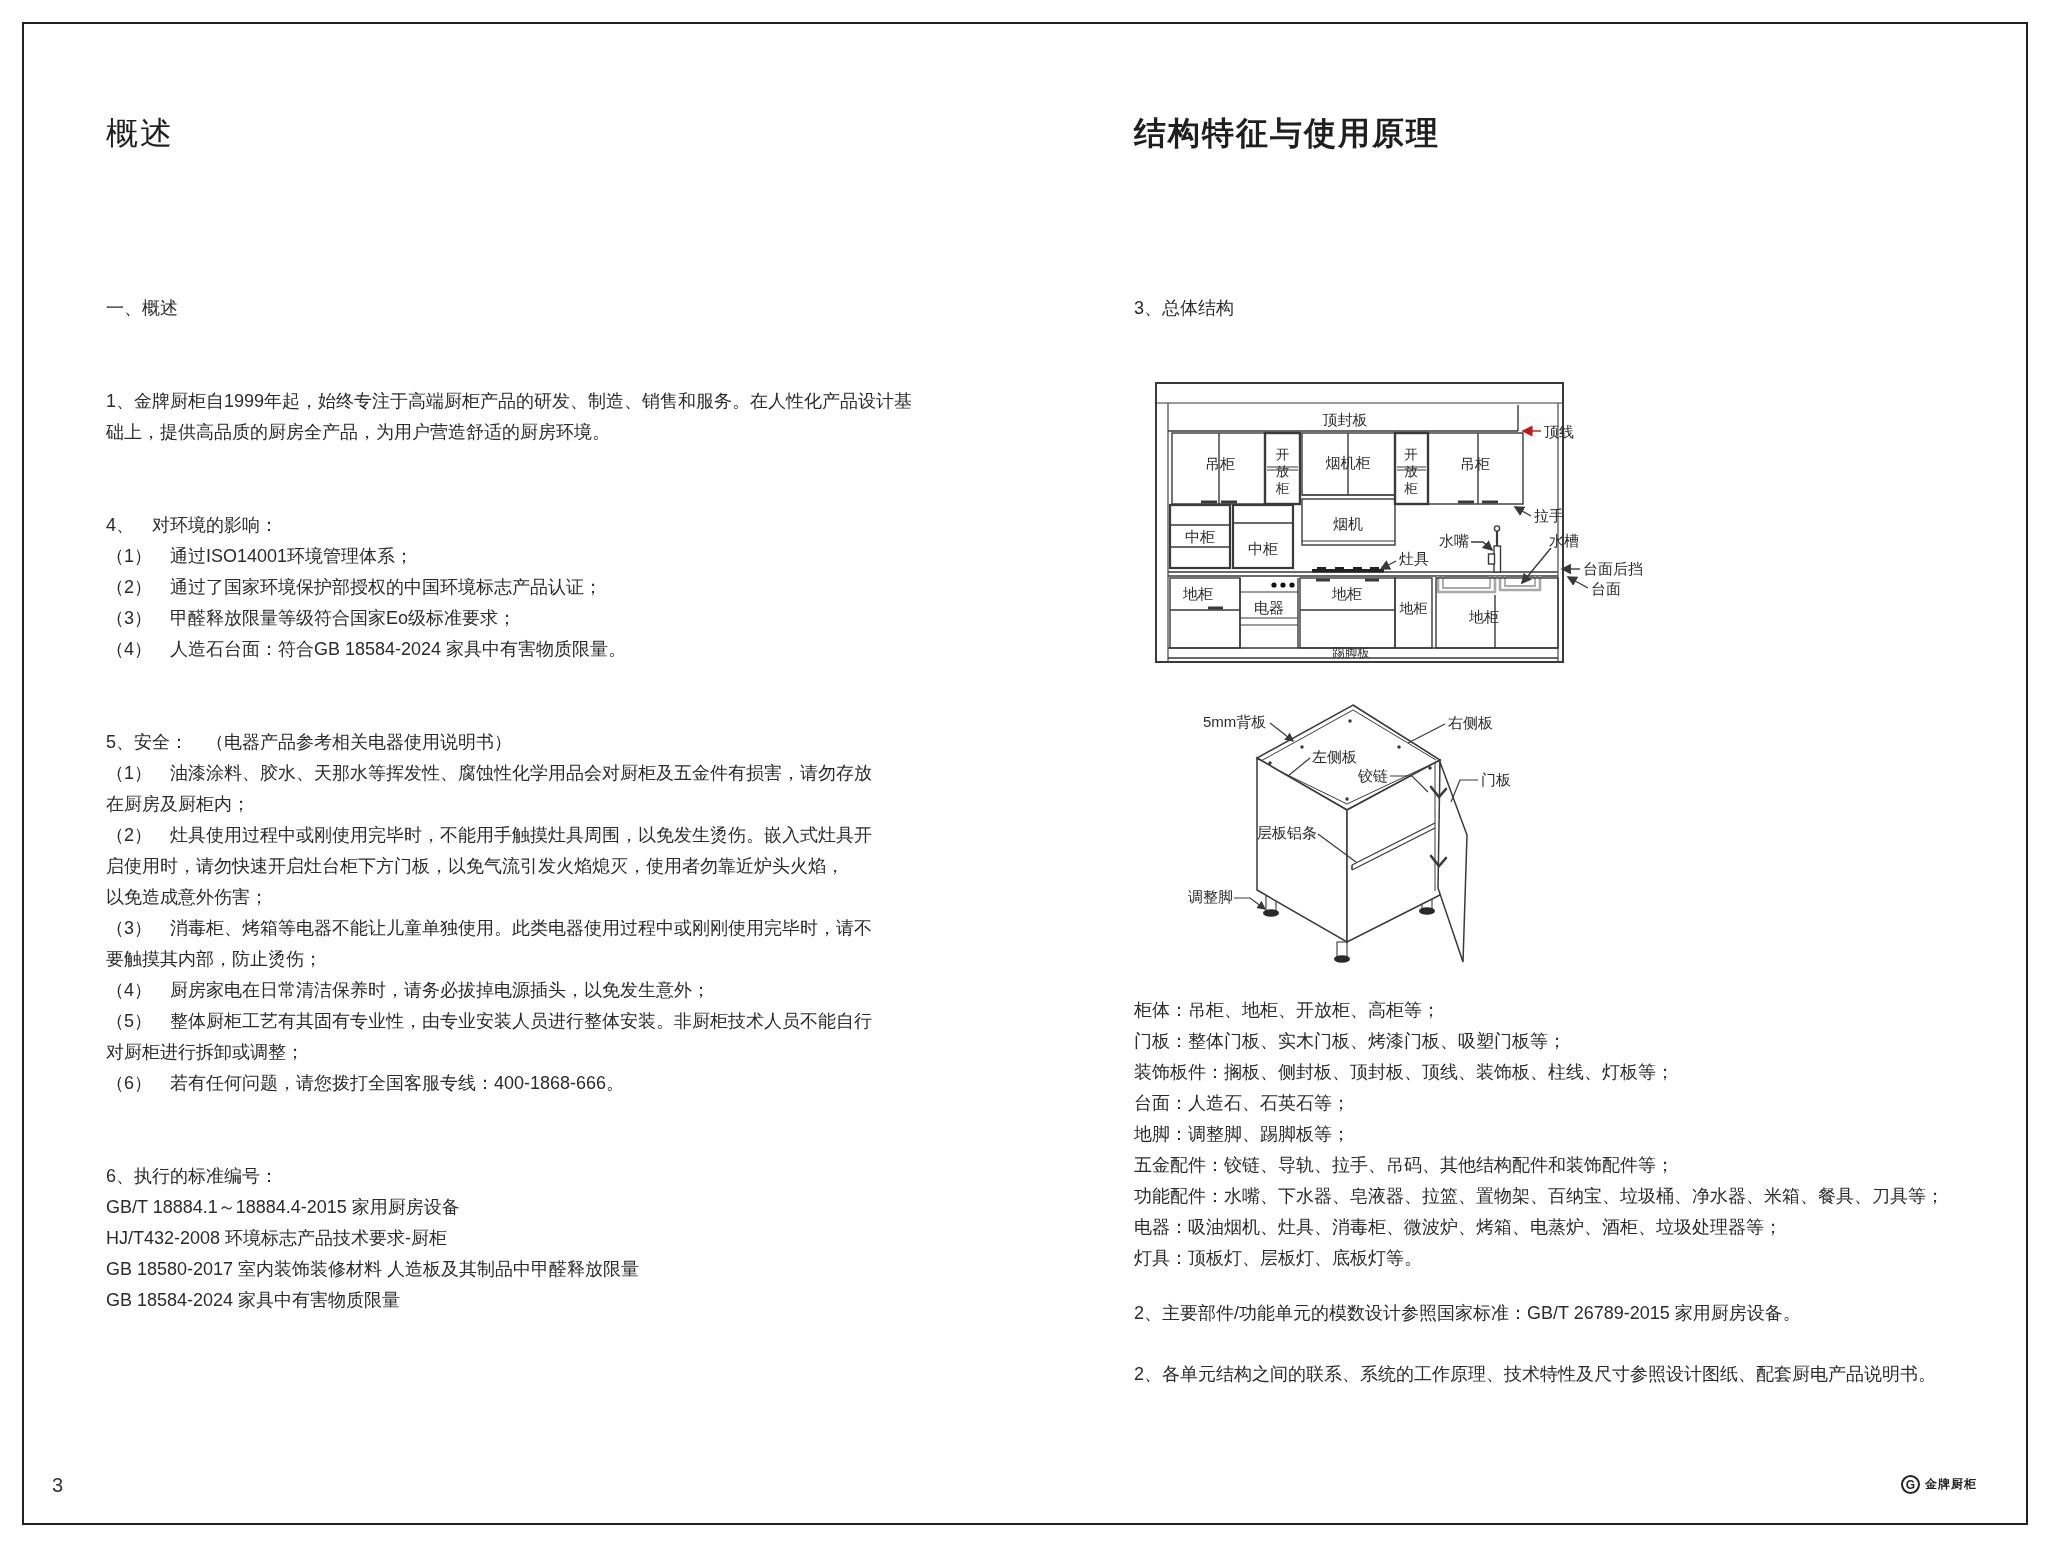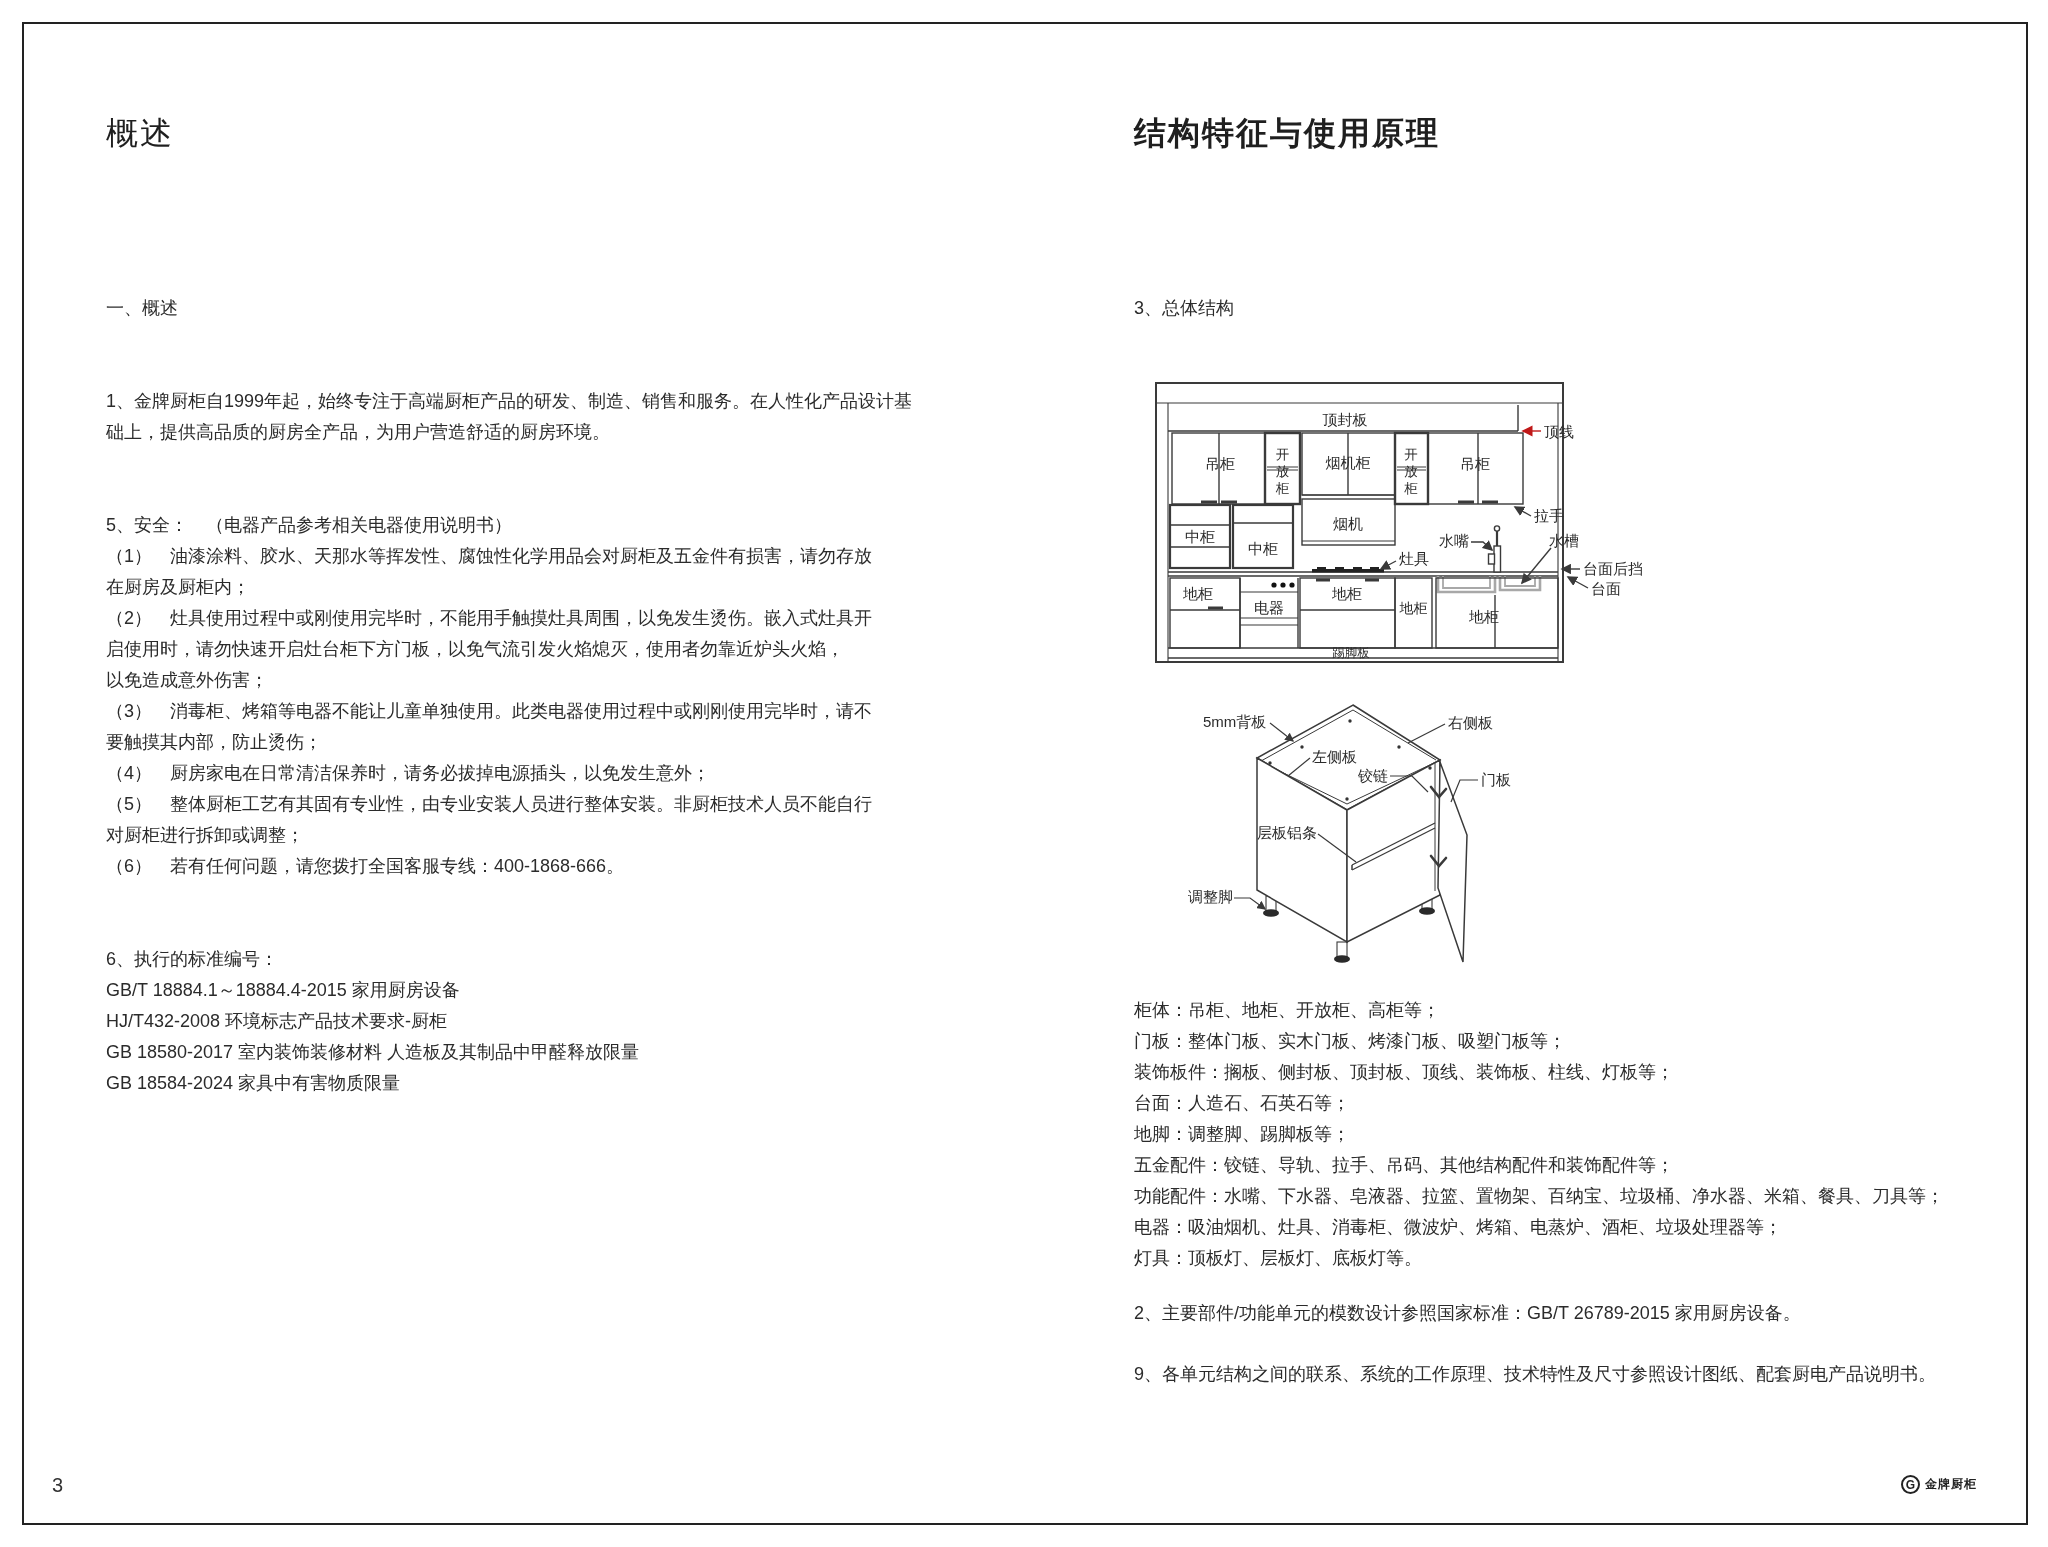--- a/index.html
+++ b/index.html
@@ -48,20 +48,25 @@
 </head>
 <body>
 
 <div class="page-frame"></div>
 
 <div class="page-title" id="left-title">概述</div>
 <div class="textcol" id="left-col">
   <p class="blk">一、概述</p>
   <p class="blk">1、金牌厨柜自1999年起，始终专注于高端厨柜产品的研发、制造、销售和服务。在人性化产品设计基
 础上，提供高品质的厨房全产品，为用户营造舒适的厨房环境。</p>
+  <p class="blk">4、　对环境的影响：
+（1）　通过ISO14001环境管理体系；
+（2）　通过了国家环境保护部授权的中国环境标志产品认证；
+（3）　甲醛释放限量等级符合国家Eo级标准要求；
+（4）　人造石台面：符合GB 18584-2024 家具中有害物质限量。</p>
   <p class="blk">5、安全：　（电器产品参考相关电器使用说明书）
 （1）　油漆涂料、胶水、天那水等挥发性、腐蚀性化学用品会对厨柜及五金件有损害，请勿存放
 在厨房及厨柜内；
 （2）　灶具使用过程中或刚使用完毕时，不能用手触摸灶具周围，以免发生烫伤。嵌入式灶具开
 启使用时，请勿快速开启灶台柜下方门板，以免气流引发火焰熄灭，使用者勿靠近炉头火焰，
 以免造成意外伤害；
 （3）　消毒柜、烤箱等电器不能让儿童单独使用。此类电器使用过程中或刚刚使用完毕时，请不
 要触摸其内部，防止烫伤；
 （4）　厨房家电在日常清洁保养时，请务必拔掉电源插头，以免发生意外；
 （5）　整体厨柜工艺有其固有专业性，由专业安装人员进行整体安装。非厨柜技术人员不能自行
@@ -251,19 +256,19 @@
 <div class="textcol" id="components-list">柜体：吊柜、地柜、开放柜、高柜等；
 门板：整体门板、实木门板、烤漆门板、吸塑门板等；
 装饰板件：搁板、侧封板、顶封板、顶线、装饰板、柱线、灯板等；
 台面：人造石、石英石等；
 地脚：调整脚、踢脚板等；
 五金配件：铰链、导轨、拉手、吊码、其他结构配件和装饰配件等；
 功能配件：水嘴、下水器、皂液器、拉篮、置物架、百纳宝、垃圾桶、净水器、米箱、餐具、刀具等；
 电器：吸油烟机、灶具、消毒柜、微波炉、烤箱、电蒸炉、酒柜、垃圾处理器等；
 灯具：顶板灯、层板灯、底板灯等。</div>
 <div class="textcol" id="right-para2">2、主要部件/功能单元的模数设计参照国家标准：GB/T 26789-2015 家用厨房设备。</div>
-<div class="textcol" id="right-para3">9、各单元结构之间的联系、系统的工作原理、技术特性及尺寸参照设计图纸、配套厨电产品说明书。</div>
+<div class="textcol" id="right-para3">2、各单元结构之间的联系、系统的工作原理、技术特性及尺寸参照设计图纸、配套厨电产品说明书。</div>
 
 <div id="page-number">3</div>
 <div class="brand">
   <span class="g-mark">G</span>
   <span class="brand-name">金牌厨柜</span>
 </div>
 
 </body></html>

